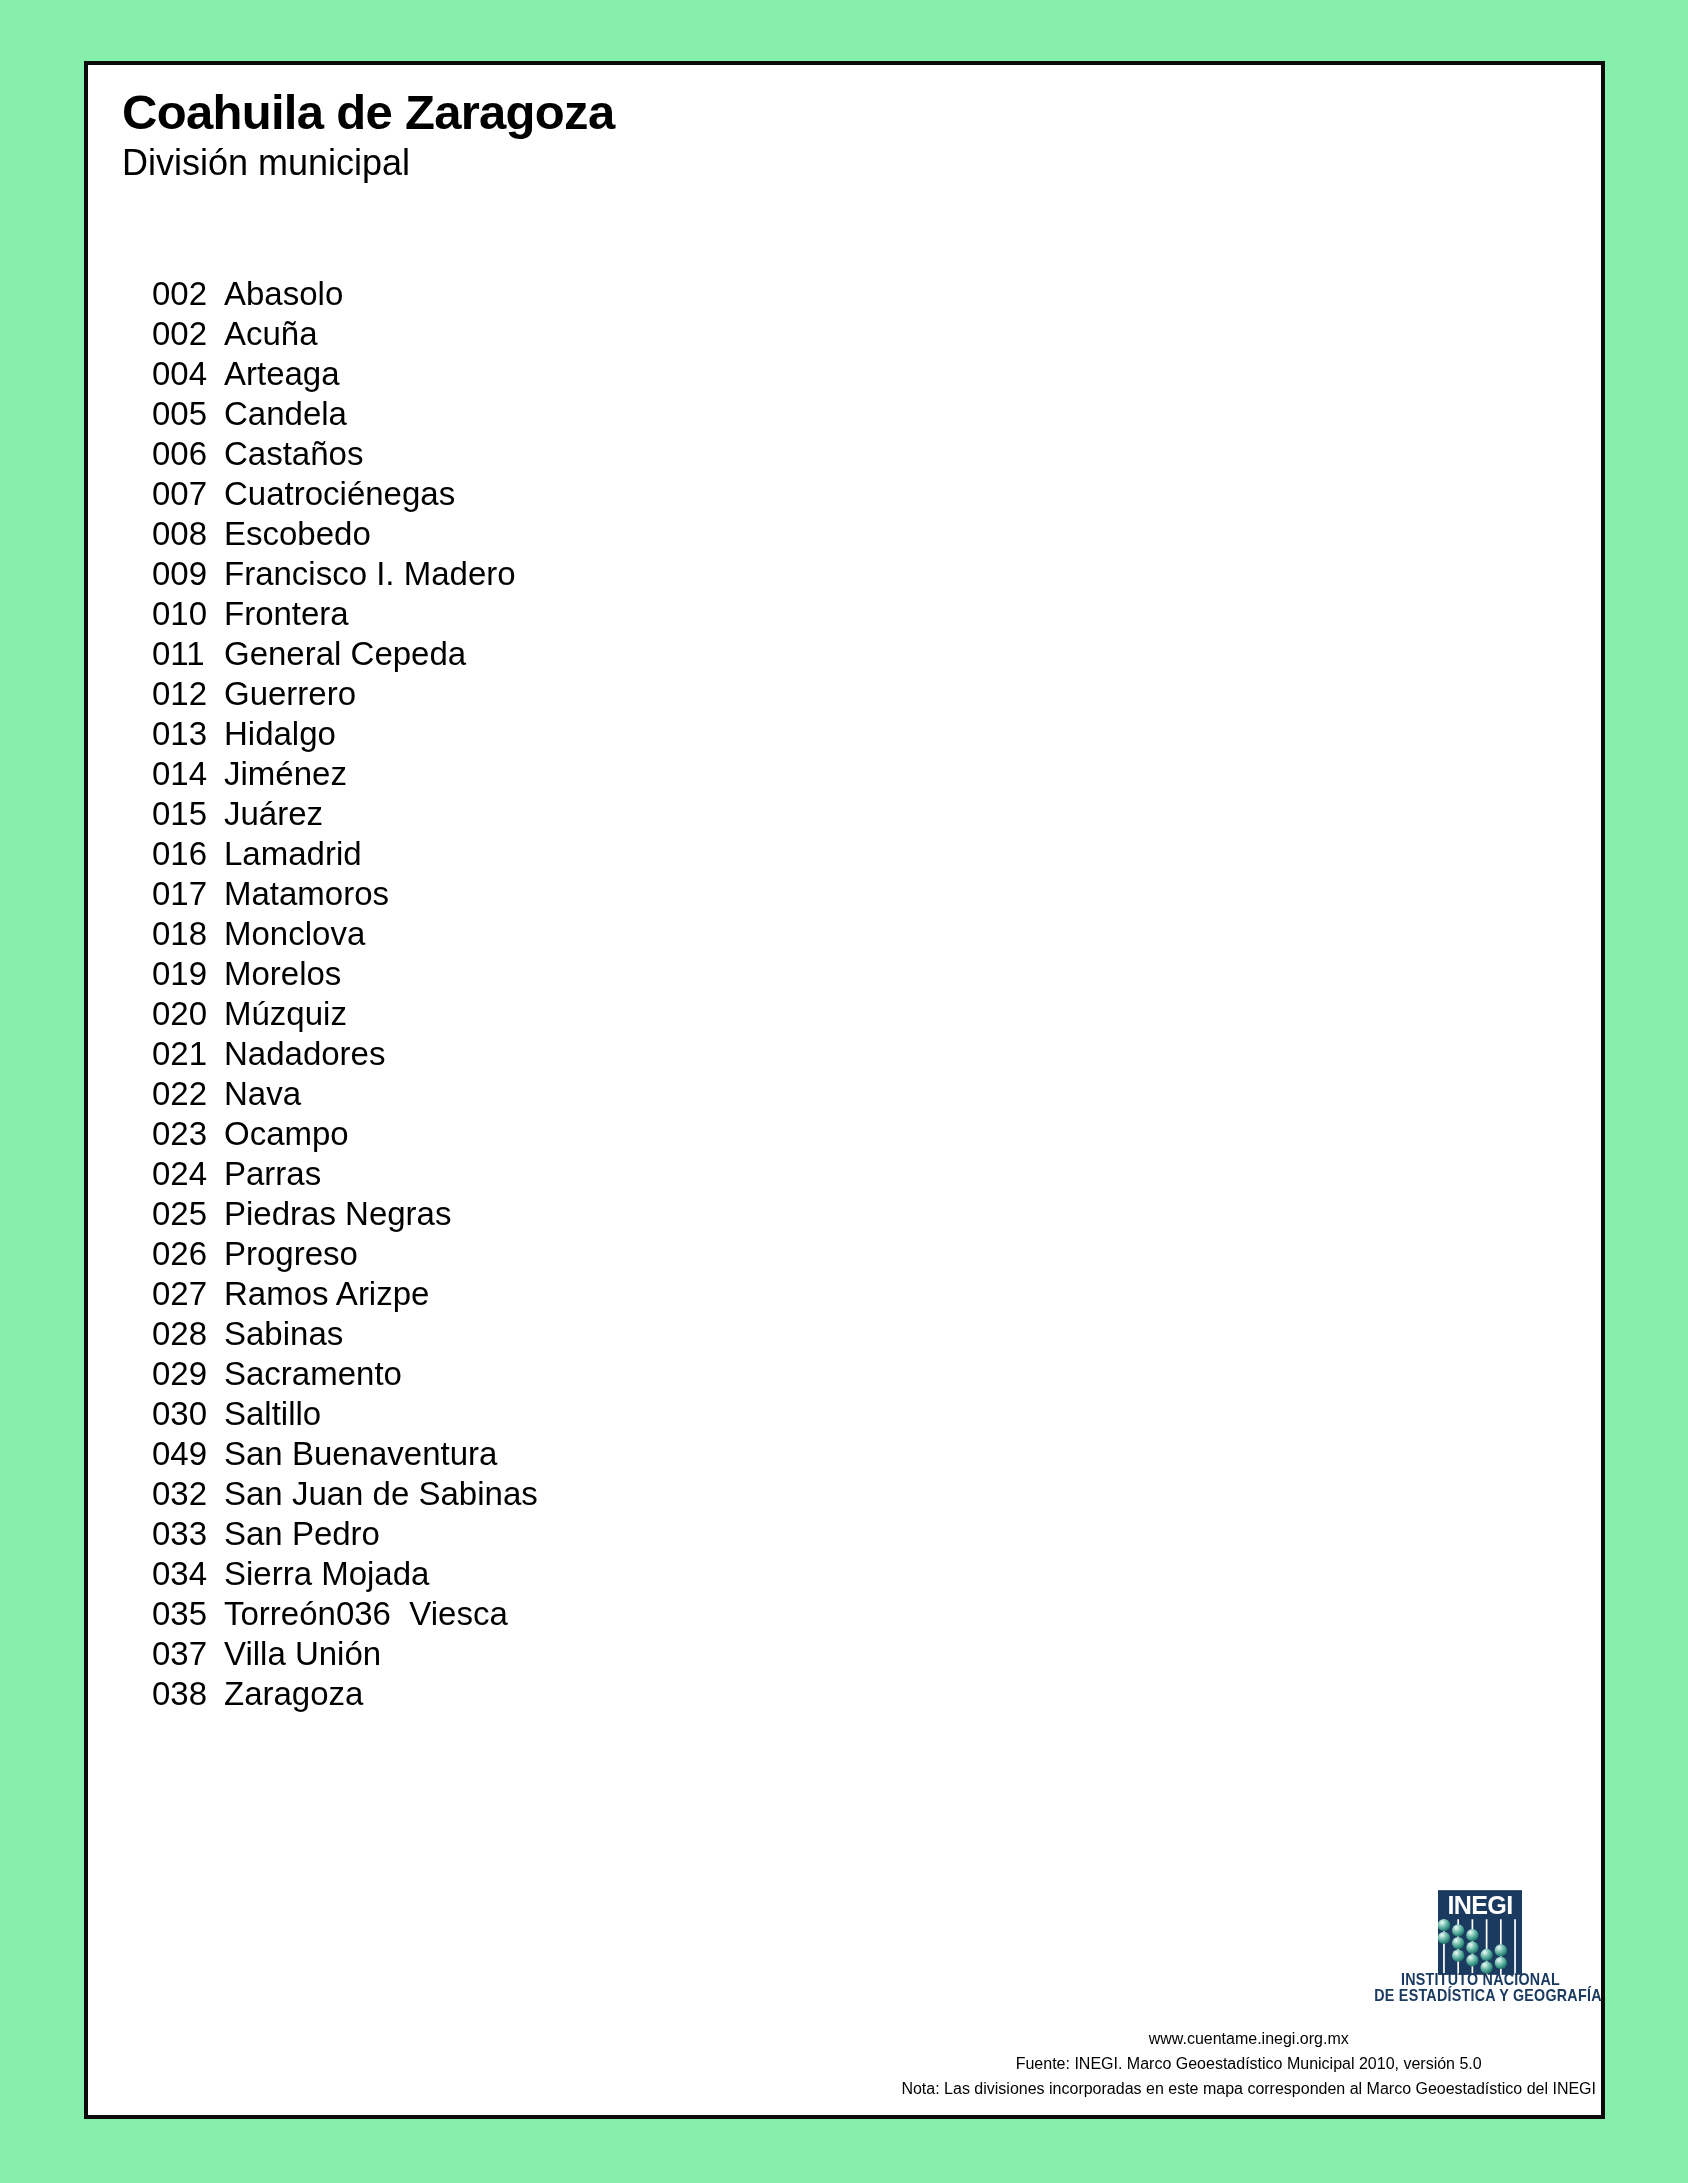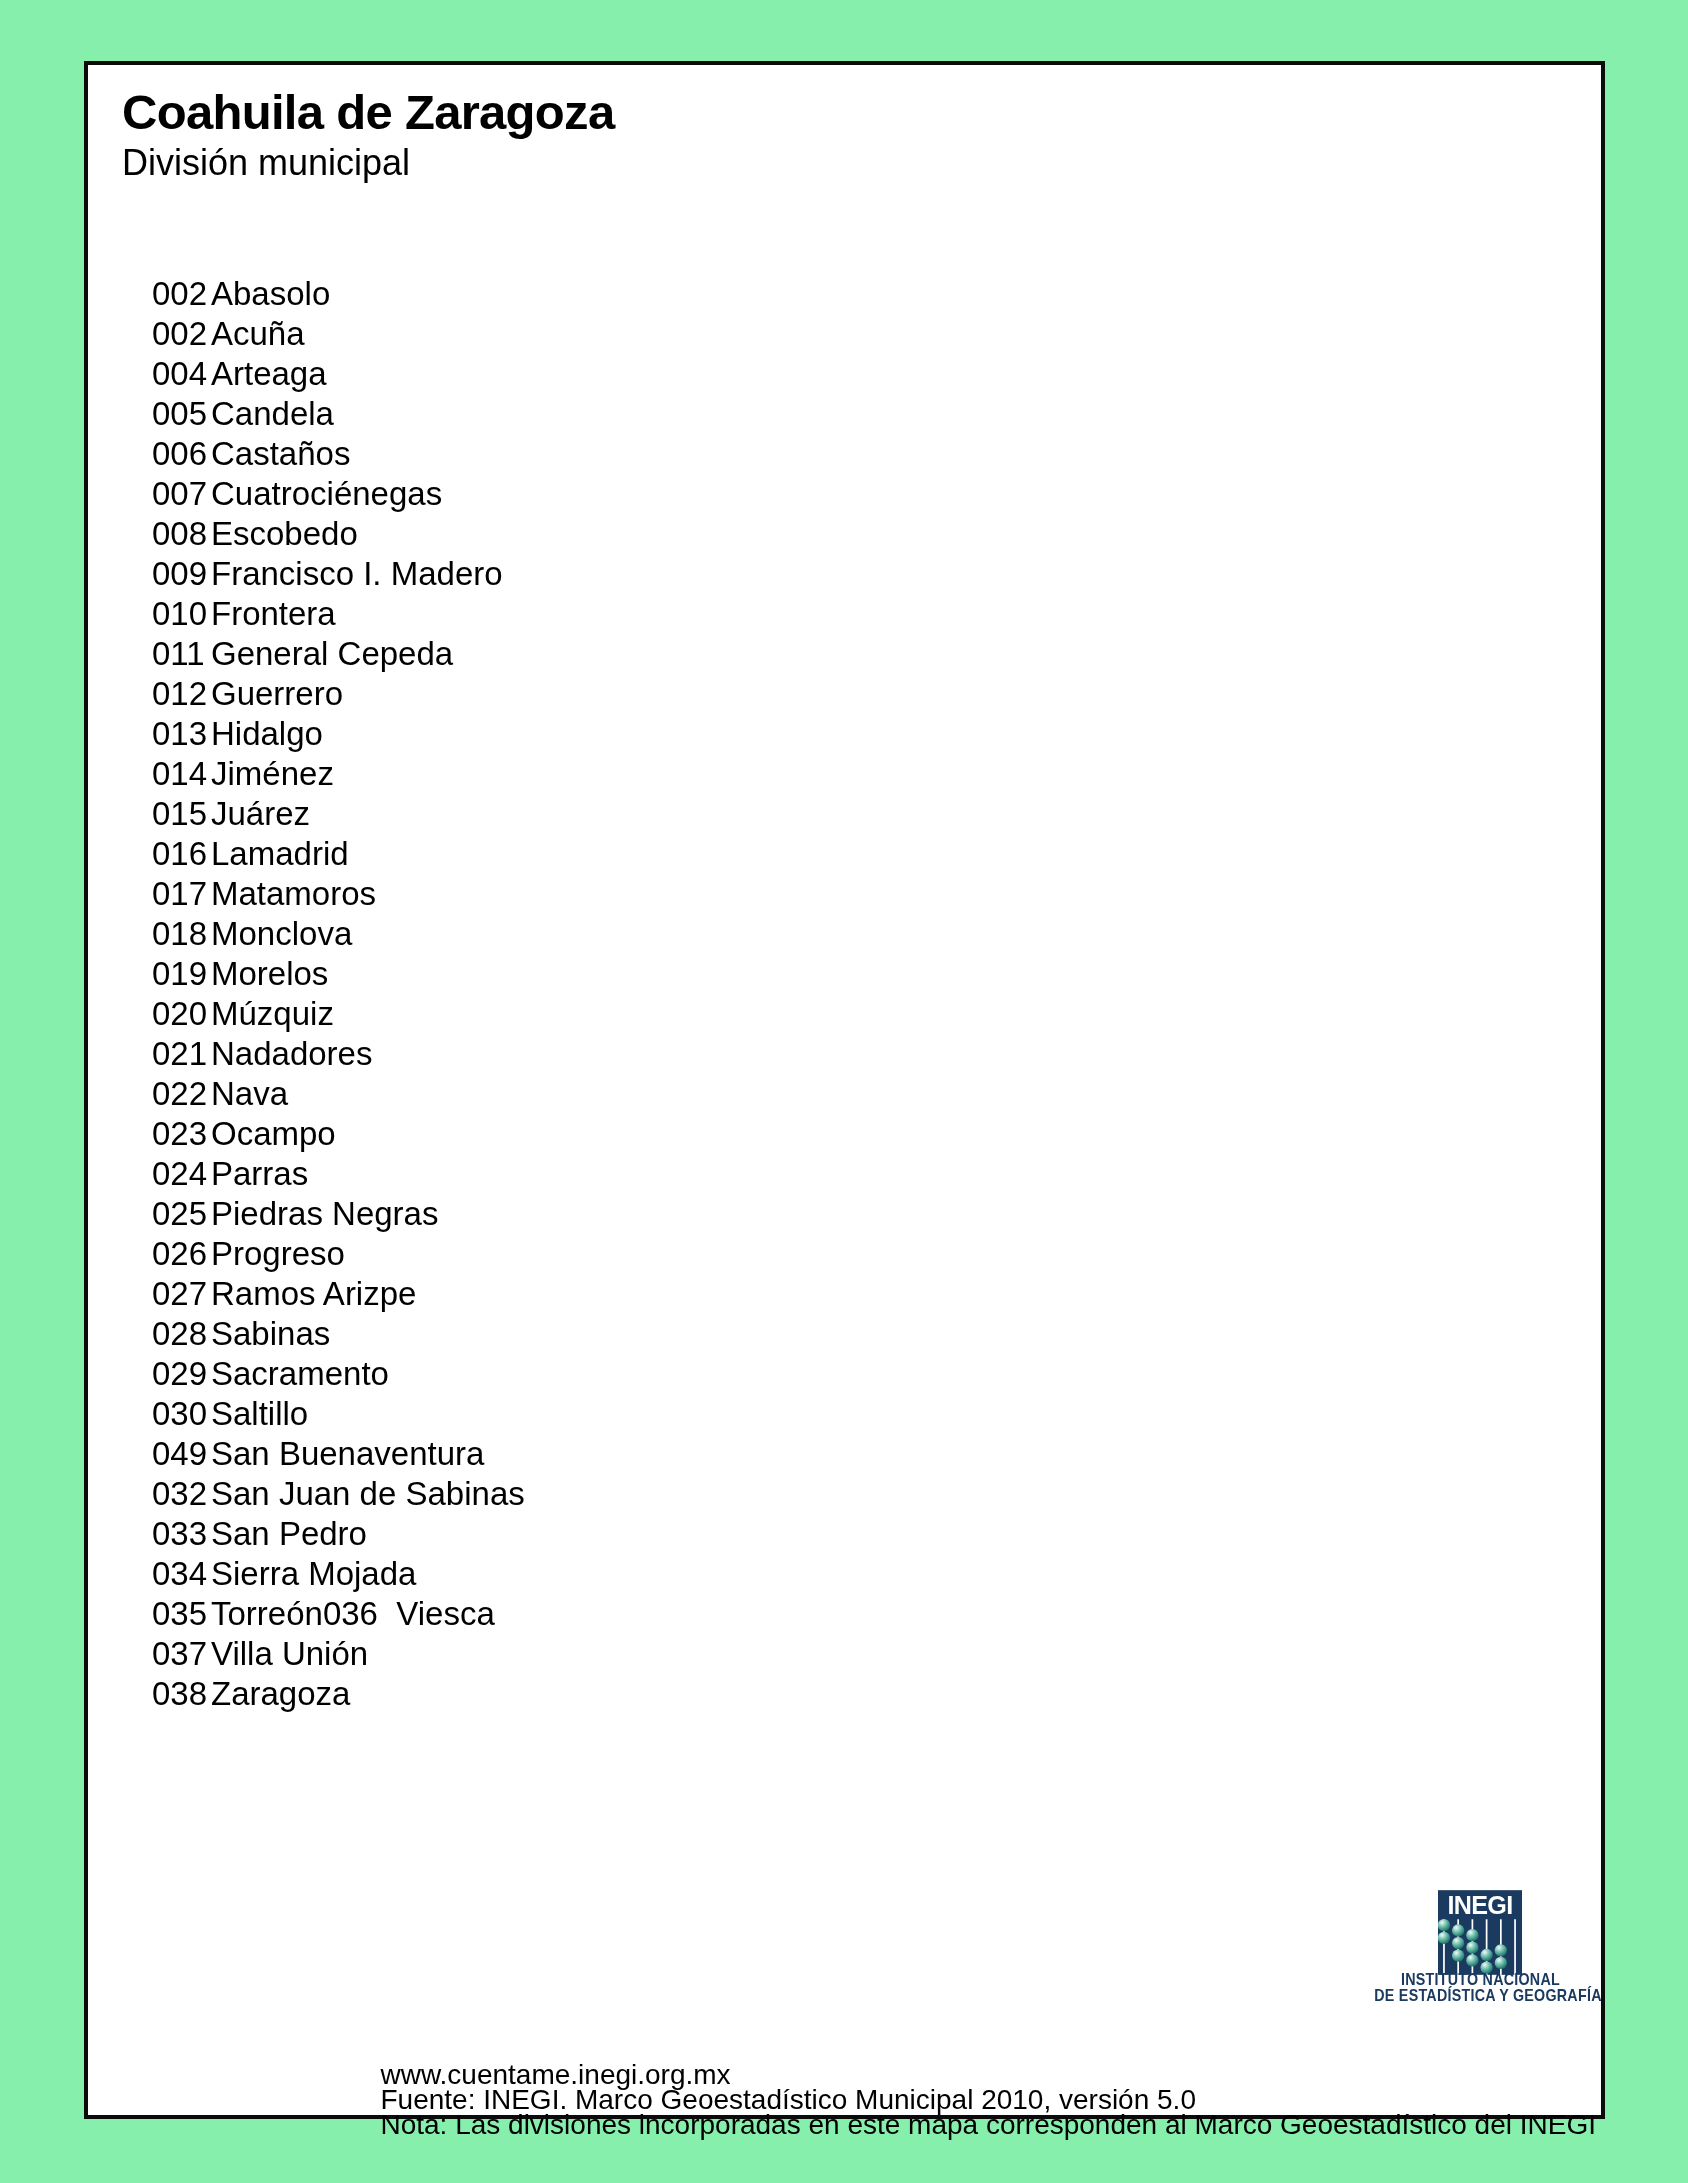--- a/index.html
+++ b/index.html
@@ -42,21 +42,21 @@
     font-size: 33px;
     line-height: 40px;
   }
   .muni-row { display: flex; }
   .muni-code {
     display: inline-block;
     width: 56px;
     flex: 0 0 56px;
   }
   .muni-name {
-    margin-left: 3px;
+    margin-left: 16px;
     white-space: pre;
   }
   .inegi-logo {
     position: absolute;
     left: 1438px; top: 1890px;
     width: 84px; height: 85px;
   }
   .inegi-caption {
     position: absolute;
     left: 1357px; top: 1972px;
@@ -67,25 +67,24 @@
     line-height: 16.3px;
     color: #1b3a60;
     transform: scaleX(0.86);
     transform-origin: 50% 0;
     letter-spacing: 0.3px;
     white-space: nowrap;
   }
   .footer {
     position: absolute;
     right: 92px; top: 2026px;
-    text-align: left;
-    font-size: 28px;
+    text-align: center;
+    font-size: 16px;
     line-height: 25px;
     white-space: nowrap;
-    margin-top: 36px;
   }
 </style>
 </head>
 <body>
 
 <div class="page">
 
   <div class="frame"></div>
 
   <div class="doc-title">Coahuila de Zaragoza</div>

